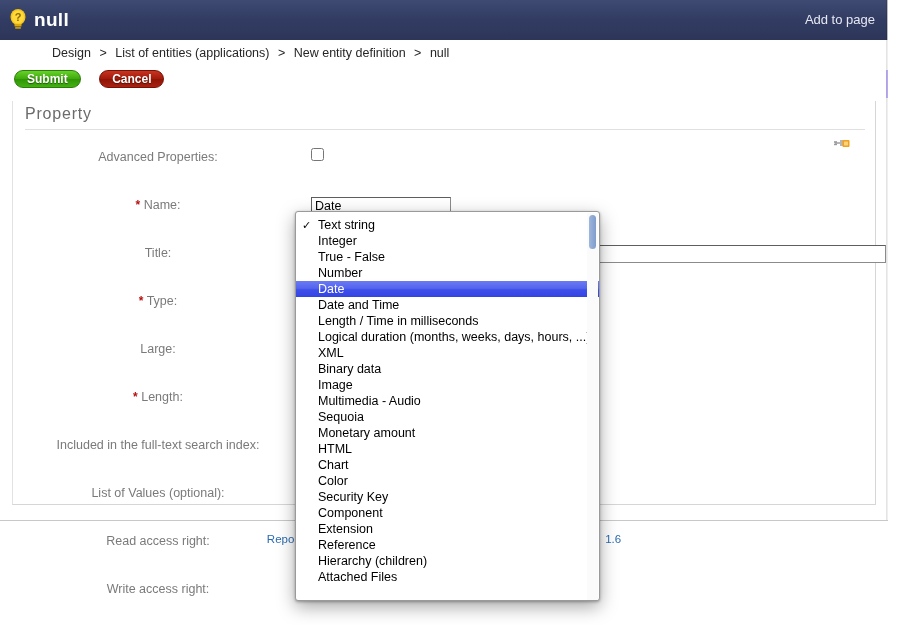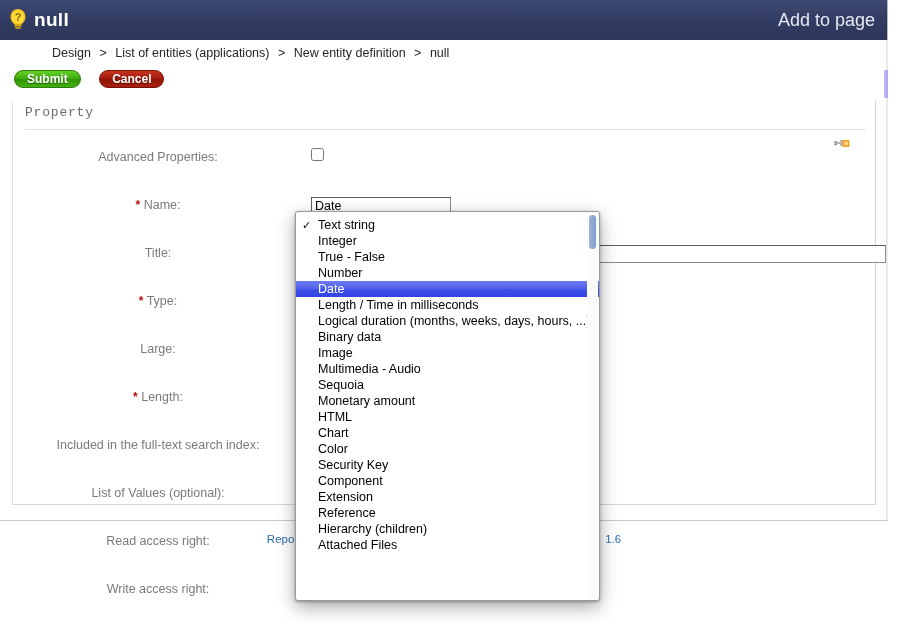--- a/index.html
+++ b/index.html
@@ -38,21 +38,21 @@
     color: #ffffff;
     font-size: 19px;
     font-weight: bold;
     letter-spacing: 0.3px;
     line-height: 24px;
   }
   .topbar-action {
     position: absolute;
     right: 12px; top: 12px;
     color: #e6e8f2;
-    font-size: 18px;
+    font-size: 13px;
     line-height: 16px;
     cursor: pointer;
     text-align: right;
   }
 
   
   .breadcrumb {
     position: absolute;
     left: 0; top: 40px;
     width: 888px;
@@ -68,21 +68,21 @@
   .breadcrumb .crumb { cursor: pointer; }
   .breadcrumb .sep { padding: 0 5px; color: #262626; }
 
   
   .actionbar {
     position: absolute;
     left: 0; top: 70px;
     width: 888px;
     height: 28px;
     padding-left: 14px;
-    border-right: 4px solid #c4b5fd;
+    border-right: 2px solid #c4b5fd;
   }
   .pillbtn {
     display: inline-block;
     height: 18px;
     min-width: 62px;
     padding: 0 12px;
     border-radius: 9px;
     color: #ffffff;
     font-size: 12px;
     font-weight: bold;
@@ -110,24 +110,23 @@
     width: 864px;
     height: 404px;
     background: #ffffff;
     border: 1px solid #d6d6d6;
     border-top: none;
     border-left: 1px solid #e2e2e2;
   }
   .panel-title {
     position: absolute;
     left: 12px; top: 4px;
-    font-size: 13px;
+    font-size: 16px;
     color: #6b6b6b;
     letter-spacing: 0.8px;
-    font-family: Liberation Mono, monospace;
   }
   .panel-rule {
     position: absolute;
     left: 12px; top: 28px;
     width: 840px;
     height: 1px;
     background: #e0e0e0;
   }
 
   .tools-icon {
@@ -413,22 +412,24 @@
   <div class="page-shadow"></div>
   <div class="page-edge"></div>
 
   <div class="dropdown">
     <ul class="dd-list" id="dd-list">
         <li class="dd-item"><span class="dd-check">✓</span><span>Text string</span></li>
         <li class="dd-item"><span>Integer</span></li>
         <li class="dd-item"><span>True - False</span></li>
         <li class="dd-item"><span>Number</span></li>
         <li class="dd-item selected"><span>Date</span></li>
+        <li class="dd-item"><span>Date and Time</span></li>
         <li class="dd-item"><span>Length / Time in milliseconds</span></li>
         <li class="dd-item"><span>Logical duration (months, weeks, days, hours, ...)</span></li>
+        <li class="dd-item"><span>XML</span></li>
         <li class="dd-item"><span>Binary data</span></li>
         <li class="dd-item"><span>Image</span></li>
         <li class="dd-item"><span>Multimedia - Audio</span></li>
         <li class="dd-item"><span>Sequoia</span></li>
         <li class="dd-item"><span>Monetary amount</span></li>
         <li class="dd-item"><span>HTML</span></li>
         <li class="dd-item"><span>Chart</span></li>
         <li class="dd-item"><span>Color</span></li>
         <li class="dd-item"><span>Security Key</span></li>
         <li class="dd-item"><span>Component</span></li>

